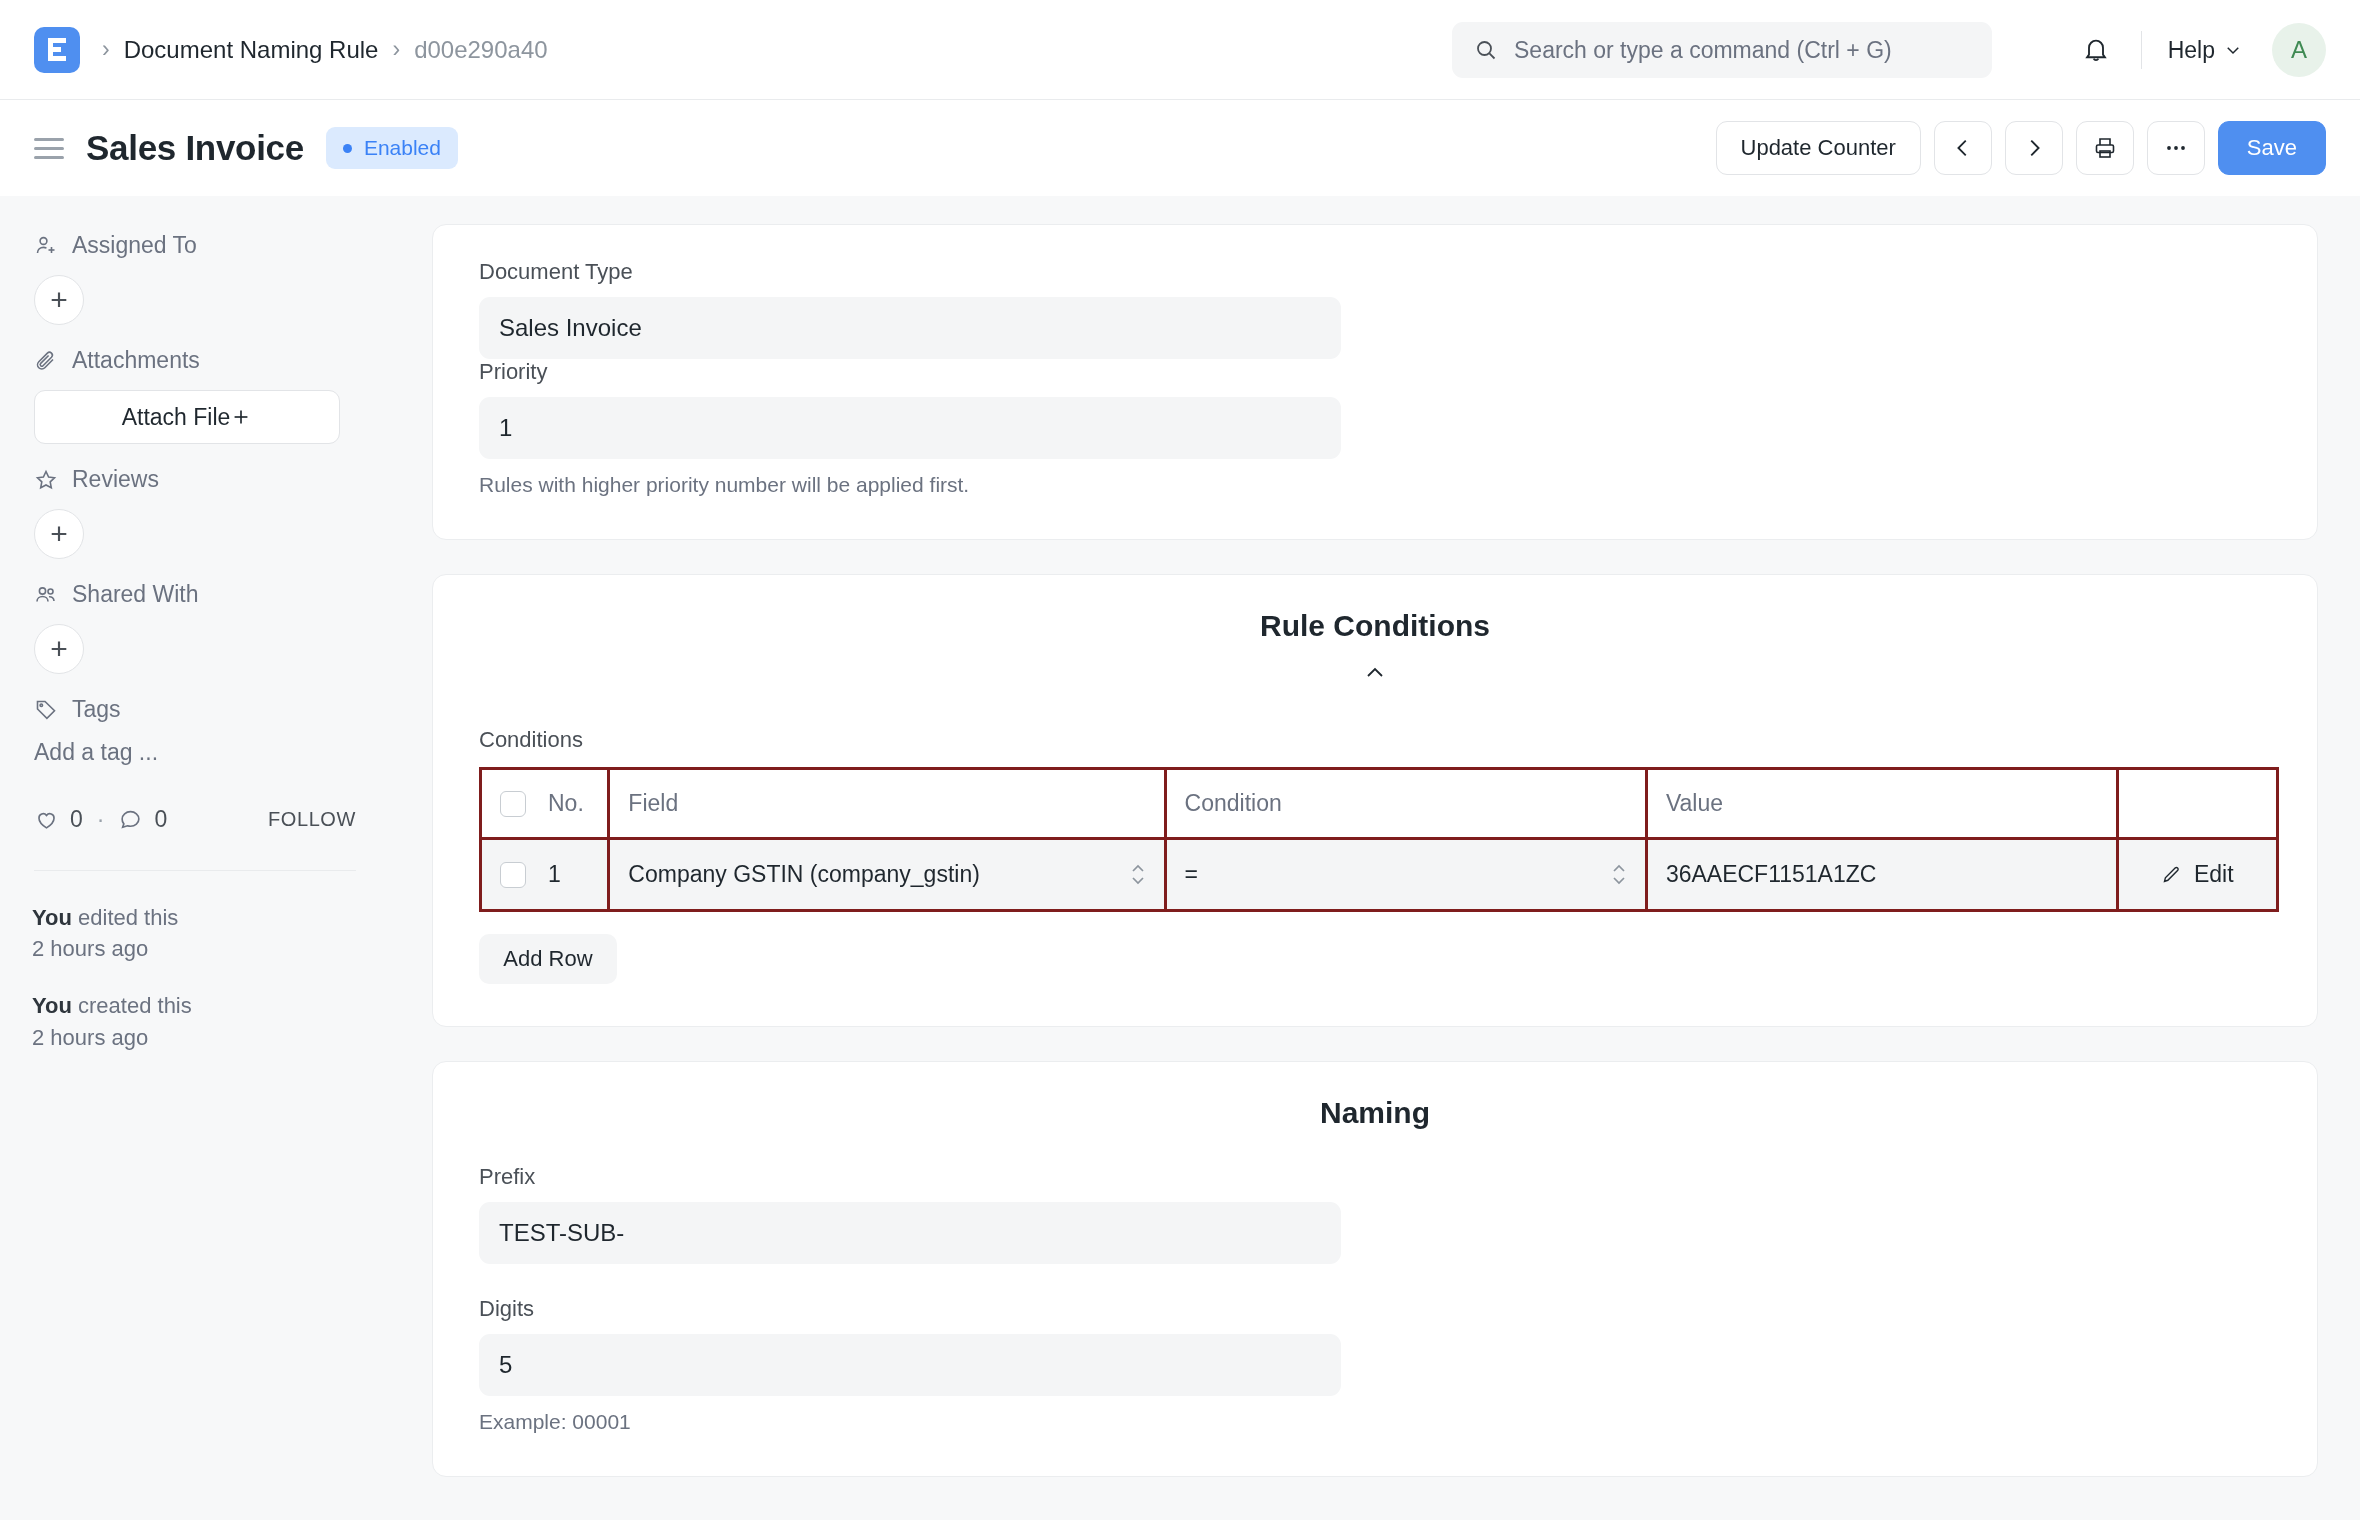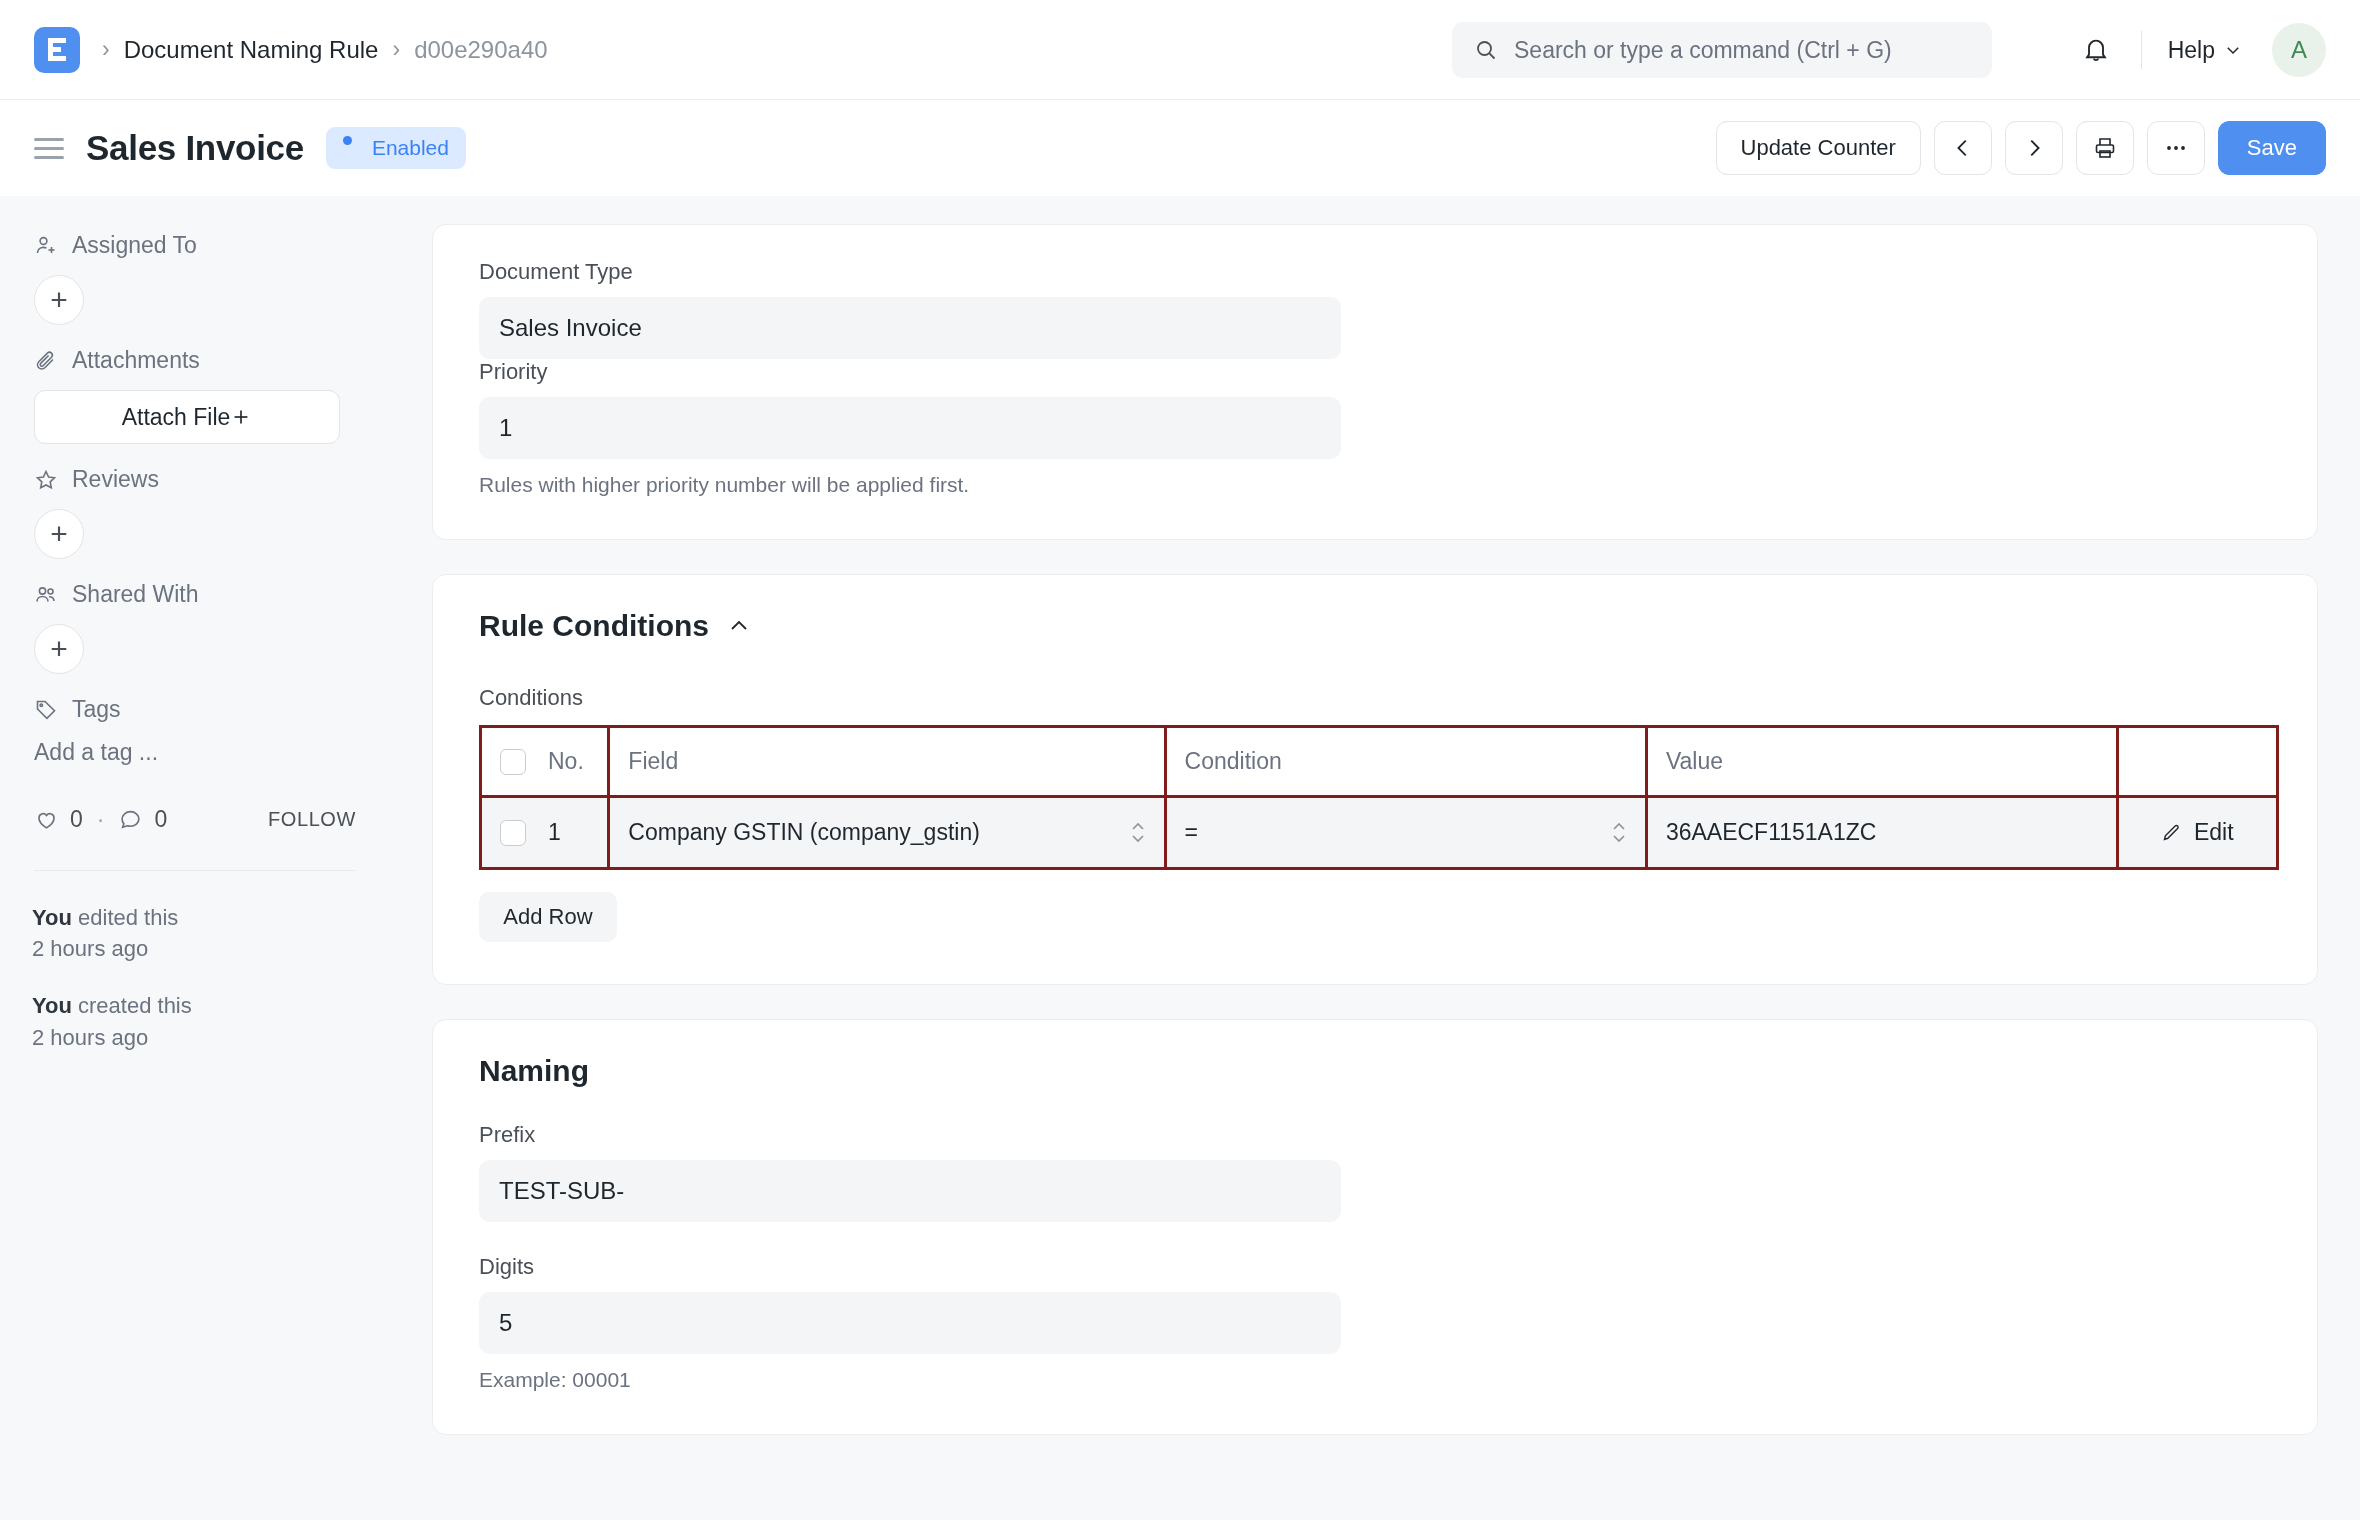--- a/index.html
+++ b/index.html
@@ -68,21 +68,21 @@
   }
   .hamburger { display: flex; flex-direction: column; gap: 6px; width: 30px; margin-right: 22px; }
   .hamburger i { display: block; height: 3px; background: #9aa2ab; border-radius: 2px; }
   .page-title { font-size: 35px; font-weight: bold; letter-spacing: -0.3px; }
   .badge {
     margin-left: 22px;
     background: #dbeafe; color: #3b82f6;
     border-radius: 9px;
     padding: 9px 17px;
     font-size: 21px;
-    display: flex; gap: 20px;
+    display: flex; align-items: center; gap: 12px;
   }
   .badge .dot { width: 9px; height: 9px; border-radius: 50%; background: #3b82f6; display: block; }
 
   .actions { position: absolute; right: 34px; display: flex; align-items: center; gap: 13px; }
   .btn {
     height: 54px;
     border: 1px solid #e2e4e7;
     background: #fff;
     border-radius: 11px;
     font-size: 22px;
@@ -169,21 +169,21 @@
   }
   .fhint { font-size: 21px; color: #6b7280; margin-top: 14px; }
   .checkrow { display: flex; align-items: center; gap: 16px; margin: 32px 0 30px 0; }
   .cbox {
     width: 26px; height: 26px; border-radius: 6px;
     border: 1.5px solid #c8cdd2; background: #fff;
     flex: 0 0 auto;
   }
   .cbox-label { font-size: 23px; color: #1f272e; }
 
-  .sec-title { font-size: 30px; font-weight: bold; display: flex; align-items: center; gap: 18px; }
+  .sec-title { font-size: 30px; font-weight: bold; display: flex; align-items: center; gap: 18px; flex-direction: column; }
   .conditions-lbl { font-size: 22px; color: #4a5057; margin: 42px 0 14px 0; }
 
   table.grid { border-collapse: collapse; width: 1800px; table-layout: fixed; }
   table.grid th, table.grid td {
     border: 3px solid #7f1d1d;
     text-align: left;
     font-weight: normal;
   }
   table.grid th { height: 70px; background: #fff; font-size: 23px; color: #6b7280; padding: 0 18px; }
   table.grid td { height: 72px; font-size: 23px; color: #1f272e; padding: 0 18px; background: #f4f5f6; }

